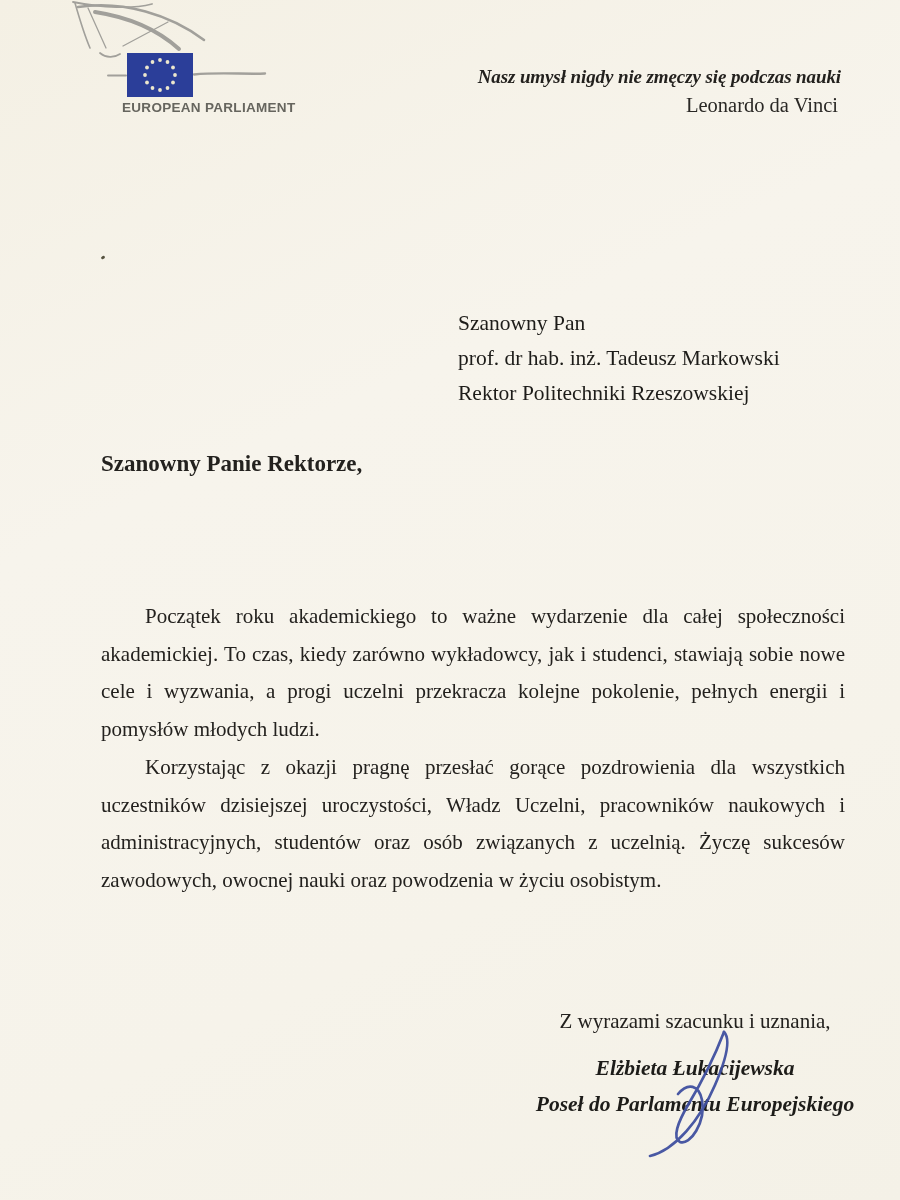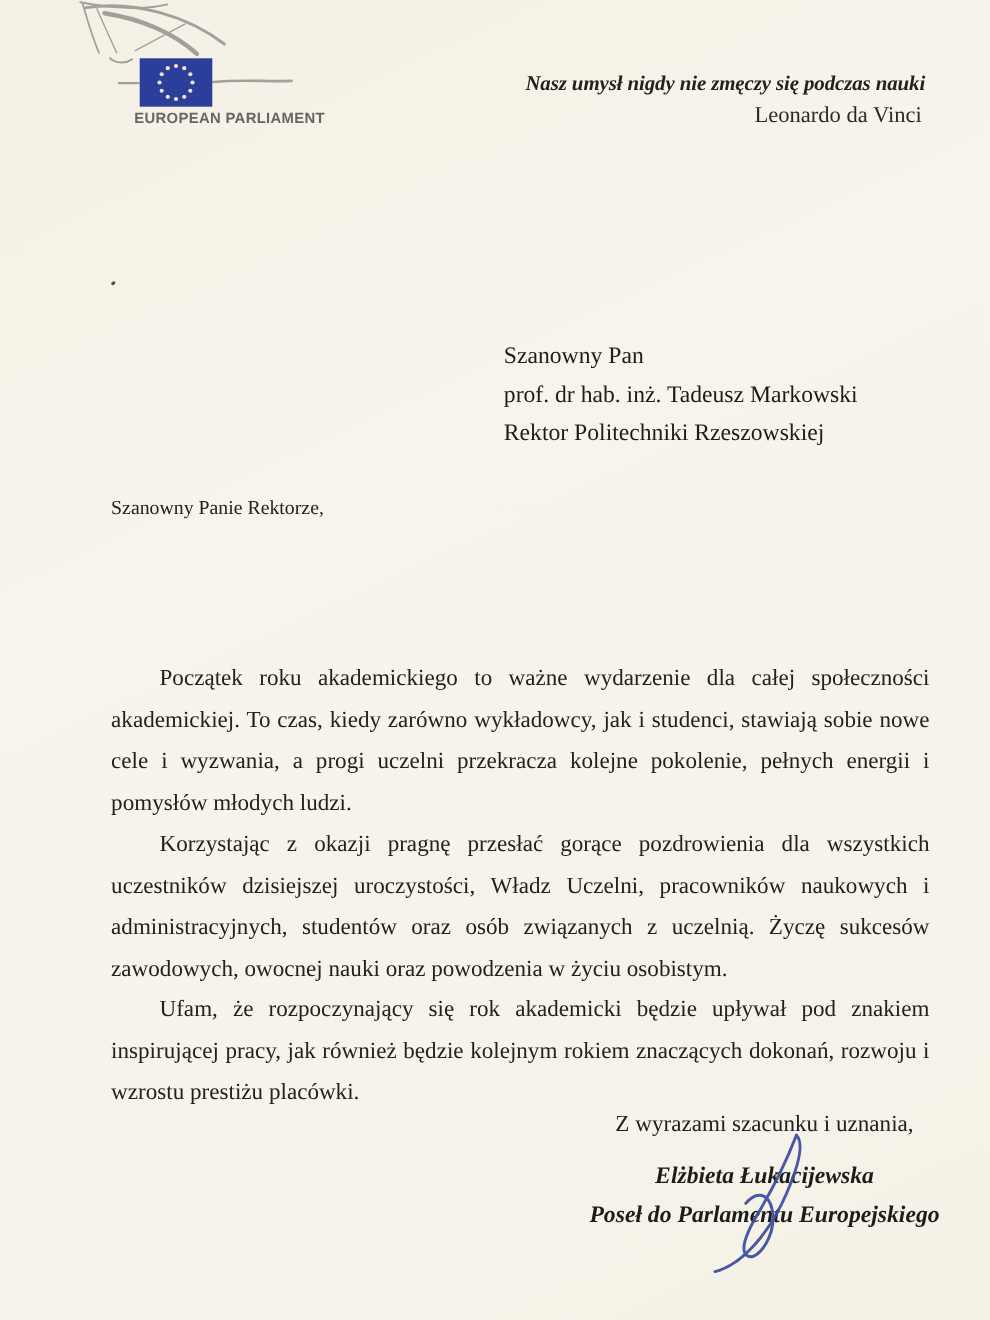--- a/index.html
+++ b/index.html
@@ -37,21 +37,21 @@
   }
   
   .recipient{
     left:458px;top:306px;
     font-size:21.5px;font-weight:normal;line-height:35px;
     color:#1d1c19;
   }
   
   .salutation{
     left:101px;top:451px;width:744px;
-    font-size:18px;color:#23211e;
+    font-size:23px;color:#23211e;font-weight:bold;
   }
   .para{
     left:101px;width:744px;margin:0;
     font-size:21px;line-height:37.6px;
     text-align:justify;text-indent:44px;
     color:#23211e;
   }
   .p1{top:486px;} .p2{top:598px;} .p3{top:749px;} .p4{top:899px;}
   
   .closing{left:470px;top:0;width:450px;height:1200px;pointer-events:none;}
@@ -121,21 +121,20 @@
 
   <div class="abs recipient">
     <div>Szanowny Pan</div>
     <div>prof. dr hab. inż. Tadeusz Markowski</div>
     <div>Rektor Politechniki Rzeszowskiej</div>
   </div>
 
   <div class="abs salutation">Szanowny Panie Rektorze,</div>
   <p class="abs para p2">Początek roku akademickiego to ważne wydarzenie dla całej społeczności akademickiej. To czas, kiedy zarówno wykładowcy, jak i studenci, stawiają sobie nowe cele i wyzwania, a progi uczelni przekracza kolejne pokolenie, pełnych energii i pomysłów młodych ludzi.</p>
   <p class="abs para p3">Korzystając z okazji pragnę przesłać gorące pozdrowienia dla wszystkich uczestników dzisiejszej uroczystości, Władz Uczelni, pracowników naukowych i administracyjnych, studentów oraz osób związanych z uczelnią. Życzę sukcesów zawodowych, owocnej nauki oraz powodzenia w życiu osobistym.</p>
-  <p class="abs para p4">Ufam, że rozpoczynający się rok akademicki będzie upływał pod znakiem inspirującej pracy, jak również będzie kolejnym rokiem znaczących dokonań, rozwoju i wzrostu prestiżu placówki.</p>
 
   <div class="abs closing">
     <div class="valediction">Z wyrazami szacunku i uznania,</div>
     <div class="sig-name">Elżbieta Łukacijewska</div>
     <div class="sig-title">Poseł do Parlamentu Europejskiego</div>
   </div>
 
   <svg class="abs signature-svg" width="210" height="180" viewBox="0 0 210 180">
     <g fill="none" stroke-width="2.7" stroke-linecap="round" opacity="0.95" stroke="#4050a0">
       <path d="M20,161 C45,155 70,125 85,90 C98,60 100,43 94,37"></path>

